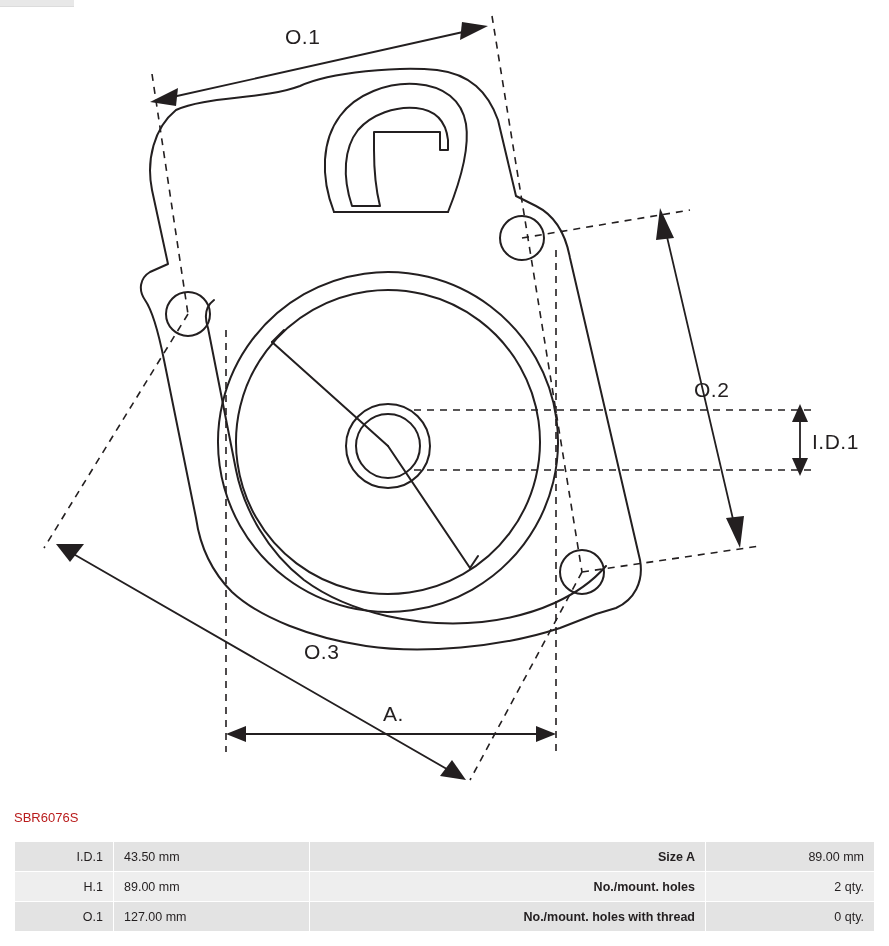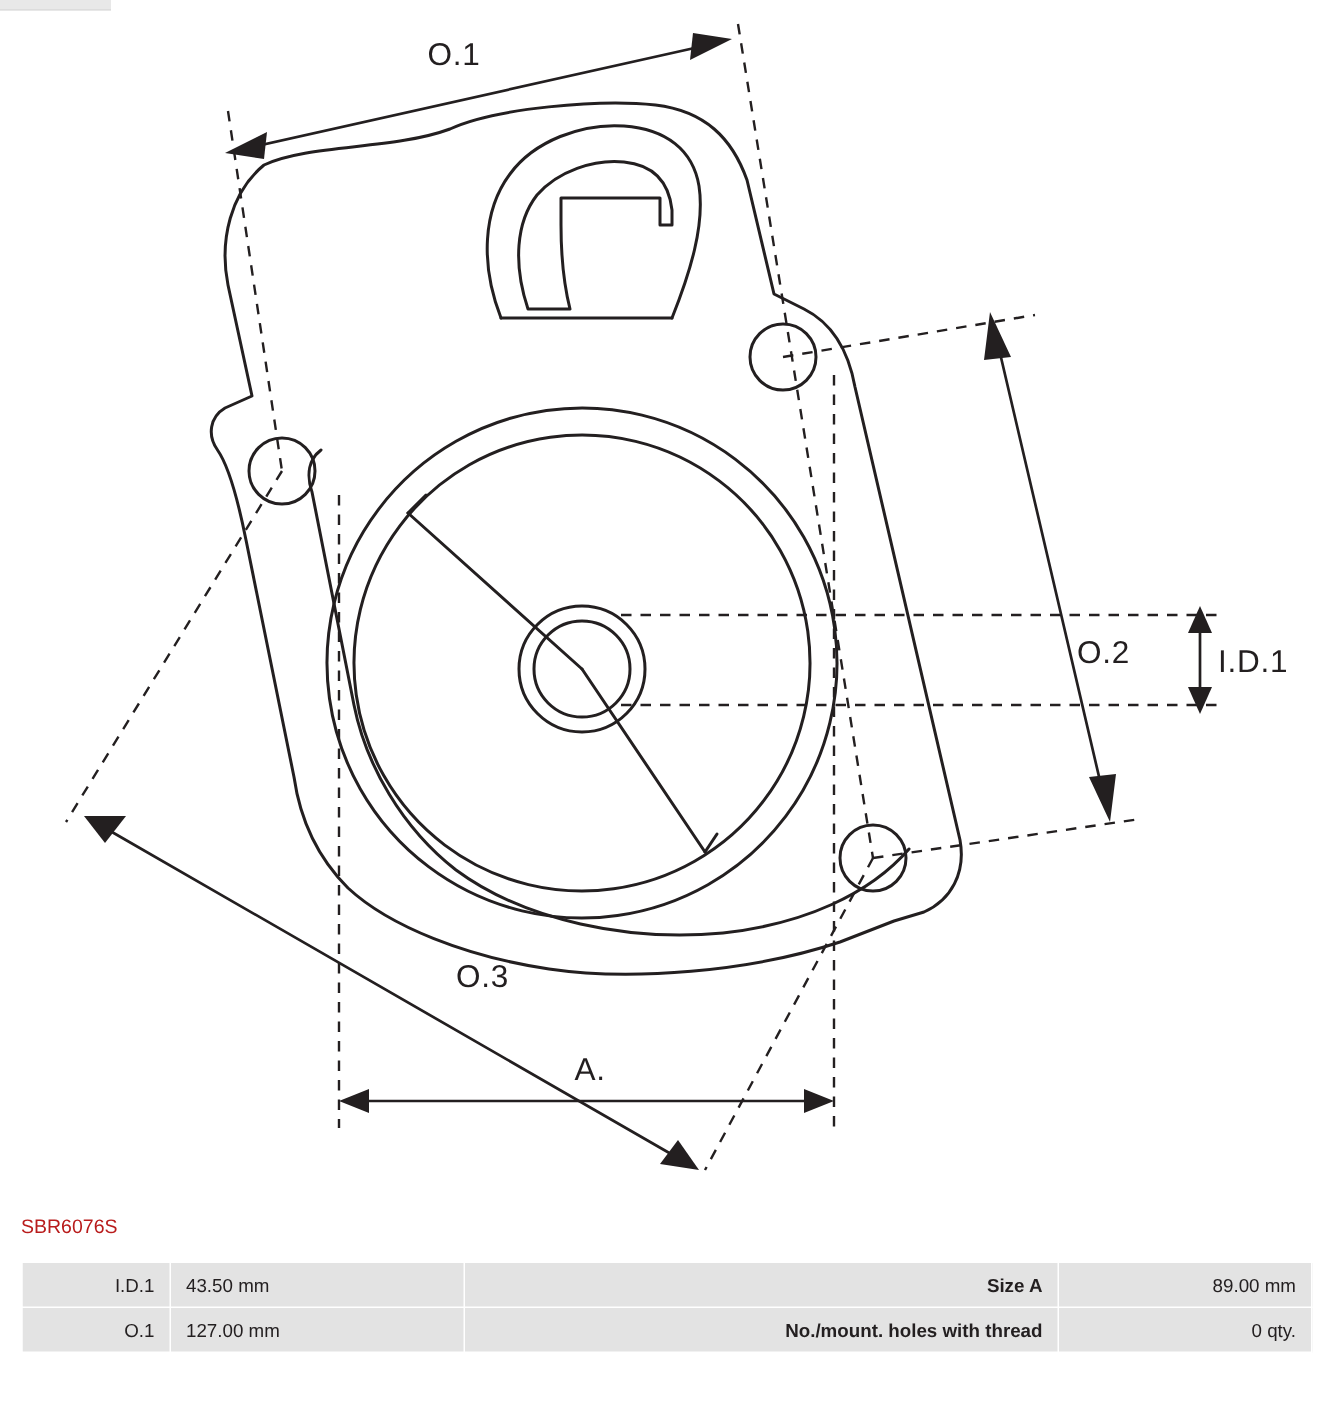--- a/index.html
+++ b/index.html
@@ -135,36 +135,42 @@
 
           <path d="M 70 552 L 452 772"></path>
           <path d="M 56 544 L 84 544 L 70 562 Z" fill="#231f20" stroke="none"></path>
           <path d="M 466 780 L 440 776 L 452 760 Z" fill="#231f20" stroke="none"></path>
         </g>
       </g>
     </svg>
 
     
     <div class="dim-label" style="left:285px;top:25px;">O.1</div>
-    <div class="dim-label" style="left:718px;top:378px;margin-top:46px;">O.2</div>
+    <div class="dim-label" style="left:694px;top:378px;">O.2</div>
     <div class="dim-label" style="left:812px;top:430px;">I.D.1</div>
     <div class="dim-label" style="left:263px;top:640px;margin-left:41px;">O.3</div>
     <div class="dim-label" style="left:383px;top:702px;">A.</div>
   </div>
 
   <div class="part-title">SBR6076S</div>
 
   <table class="spec">
     <tbody>
       <tr>
         <td class="label">I.D.1</td>
         <td class="value">43.50 mm</td>
         <td class="label2">Size A</td>
         <td class="value2">89.00 mm</td>
       </tr>
+      <tr class="alt">
+        <td class="label">H.1</td>
+        <td class="value">89.00 mm</td>
+        <td class="label2">No./mount. holes</td>
+        <td class="value2">2 qty.</td>
+      </tr>
       <tr>
         <td class="label">O.1</td>
         <td class="value">127.00 mm</td>
         <td class="label2">No./mount. holes with thread</td>
         <td class="value2">0 qty.</td>
       </tr>
     </tbody>
   </table>
 
 </div>

